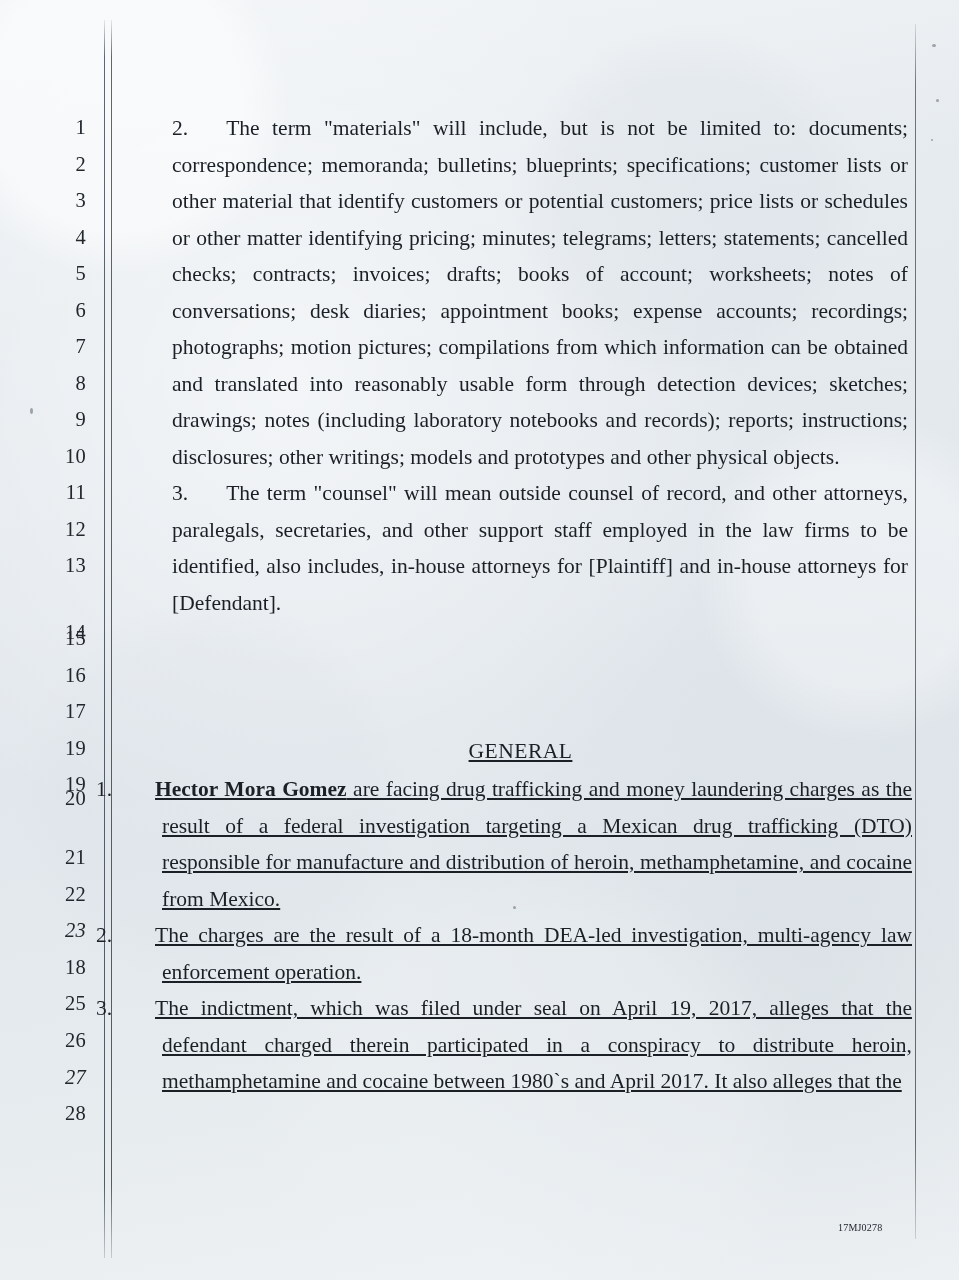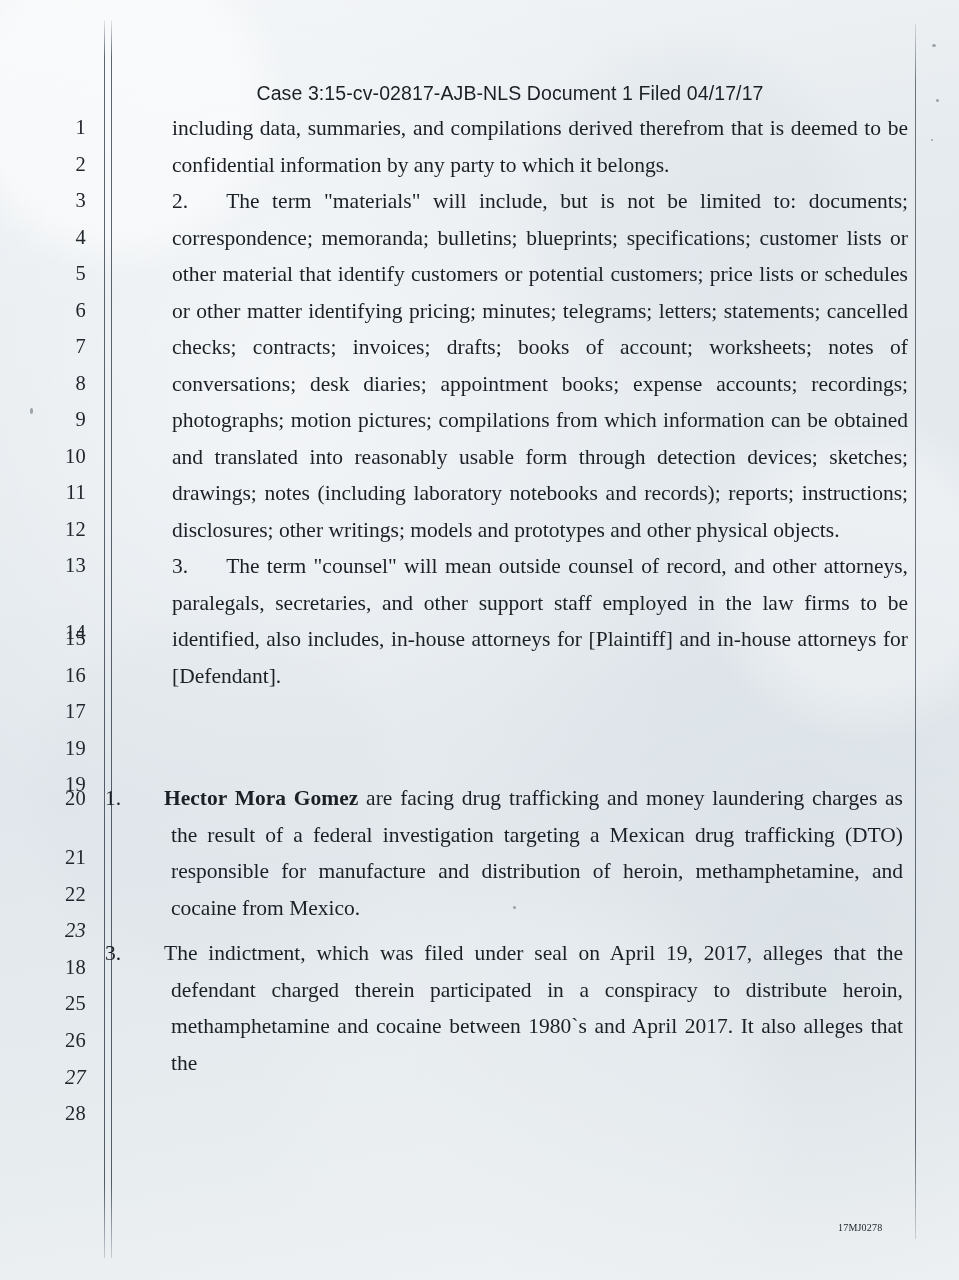--- a/index.html
+++ b/index.html
@@ -94,24 +94,25 @@
     width: 783px;
   }
   .para { margin: 0; }
   .para + .para { margin-top: 0; }
   .num-inline { }
   .gap-wide { display: inline-block; width: 38px; }
   .bold { font-weight: bold; }
 
   
   .hang {
-    margin: 9px;
+    margin: 0;
     padding-left: 33px;
     text-indent: -33px;
     text-align: justify;
+    text-decoration: underline;
   }
   .hang .lbl { display: inline-block; min-width: 26px; }
 
   
   #heading-general {
     position: absolute;
     left: 129px; top: 733px;
     width: 783px;
     text-align: center;
     font-size: 21.5px;
@@ -173,31 +174,31 @@
       <div class="lineno" style="top: 847.4px;">21</div>
       <div class="lineno" style="top: 883.92px;">22</div>
       <div class="lineno" style="top: 920.44px; font-style: italic;">23</div>
       <div class="lineno" style="top: 956.96px;">18</div>
       <div class="lineno" style="top: 993.48px;">25</div>
       <div class="lineno" style="top: 1030px;">26</div>
       <div class="lineno" style="top: 1066.52px; font-style: italic;">27</div>
       <div class="lineno" style="top: 1103.04px;">28</div>
     </div>
 
-  <div id="caption">Case 3:15-cv-02817-AJB-NLS Document 1 Filed 04/17/17</div>
 
   <div class="block" id="block-upper">
-    <p class="para">including data, summaries, and compilations derived therefrom that is deemed to be confidential information by any party to which it belongs.</p>
     <p class="para"><span class="num-inline">2.</span><span class="gap-wide"></span><span>The term "materials" will include, but is not be limited to: documents; correspondence; memoranda; bulletins; blueprints; specifications; customer lists or other material that identify customers or potential customers; price lists or schedules or other matter identifying pricing; minutes; telegrams; letters; statements; cancelled checks; contracts; invoices; drafts; books of account; worksheets; notes of conversations; desk diaries; appointment books; expense accounts; recordings; photographs; motion pictures; compilations from which information can be obtained and translated into reasonably usable form through detection devices; sketches; drawings; notes (including laboratory notebooks and records); reports; instructions; disclosures; other writings; models and prototypes and other physical objects.</span></p>
     <p class="para"><span class="num-inline">3.</span><span class="gap-wide"></span><span>The term "counsel" will mean outside counsel of record, and other attorneys, paralegals, secretaries, and other support staff employed in the law firms to be identified, also includes, in-house attorneys for [Plaintiff] and in-house attorneys for [Defendant].</span></p>
   </div>
 
+  <div id="heading-general"><span>GENERAL</span></div>
 
   <div class="block" id="block-general">
     <p class="hang"><span class="lbl">1.</span><span class="bold">Hector Mora Gomez</span><span> are facing drug trafficking and money laundering charges as the result of a federal investigation targeting a Mexican drug trafficking (DTO) responsible for manufacture and distribution of heroin, methamphetamine, and cocaine from Mexico.</span></p>
+    <p class="hang"><span class="lbl">2.</span><span>The charges are the result of a 18-month DEA-led investigation, multi-agency law enforcement operation.</span></p>
     <p class="hang"><span class="lbl">3.</span><span>The indictment, which was filed under seal on April 19, 2017, alleges that the defendant charged therein participated in a conspiracy to distribute heroin, methamphetamine and cocaine between 1980`s and April 2017.  It also alleges that the</span></p>
   </div>
 
   <div id="stamp">17MJ0278</div>
 
   <div class="speck" style="left:932px;top:44px;width:4px;height:3px;"></div>
   <div class="speck" style="left:936px;top:99px;width:3px;height:3px;"></div>
   <div class="speck" style="left:931px;top:139px;width:2px;height:2px;"></div>
   <div class="speck" style="left:513px;top:906px;width:3px;height:3px;"></div>
   <div class="speck" style="left:30px;top:408px;width:3px;height:6px;"></div>

